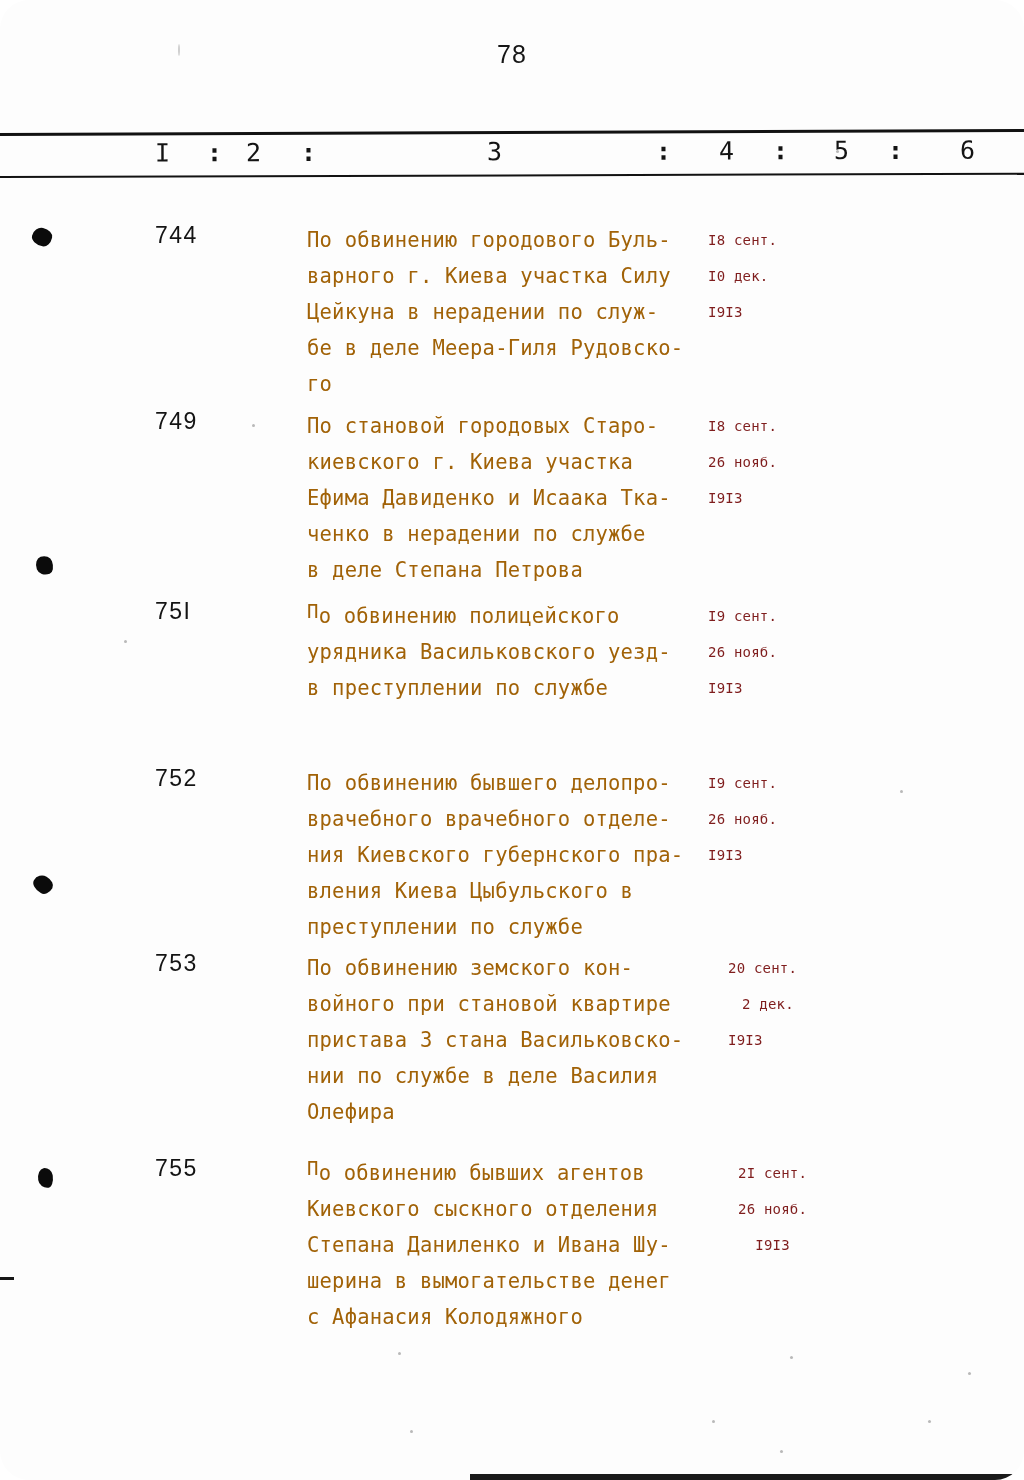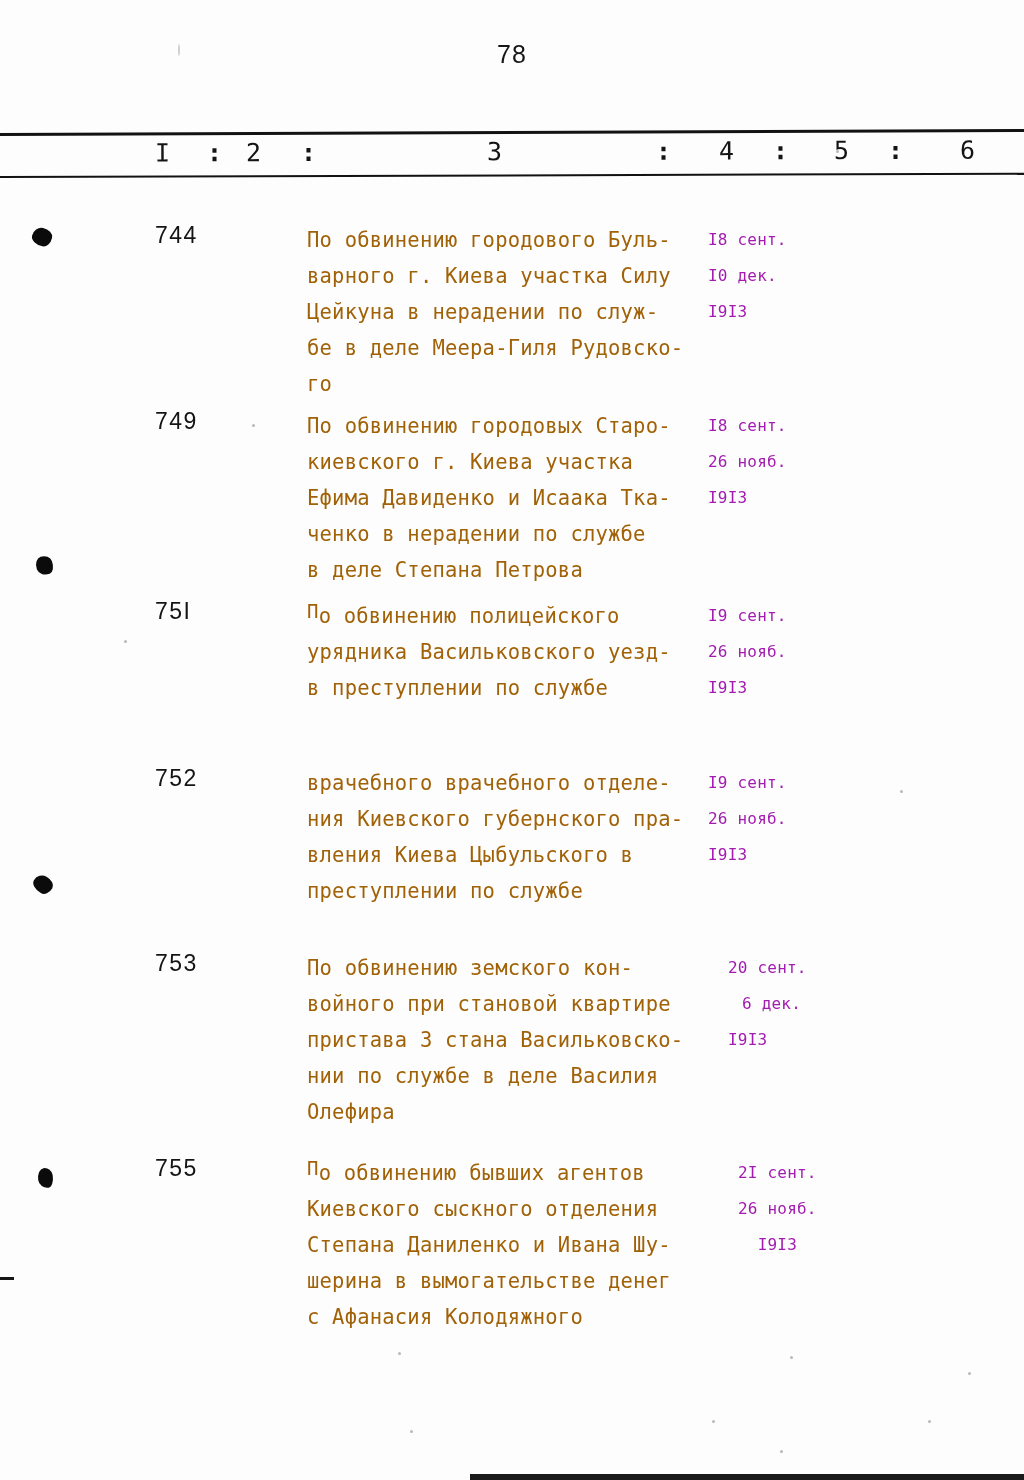--- a/index.html
+++ b/index.html
@@ -8,20 +8,21 @@
     background: #ffffff;
   }
   #page {
     position: relative;
     width: 1024px;
     height: 1480px;
     background: #fdfdfd;
     overflow: hidden;
     font-family: "DejaVu Sans Mono", monospace;
     color: #111111;
+    border-radius: 29px;
   }
 
   
   .page-number {
     position: absolute;
     top: 40px;
     left: 0;
     width: 1024px;
     text-align: center;
     font-family: "Liberation Sans", sans-serif;
@@ -101,25 +102,25 @@
     white-space: nowrap;
     color: #a16207;
   }
   .entry-dates {
     position: absolute;
     top: 0;
   }
   .entry-dates .dt {
     display: block;
     font-family: "DejaVu Sans Mono", monospace;
-    font-size: 16px;
+    font-size: 14px;
     line-height: 36px;
     letter-spacing: 0.2px;
     white-space: nowrap;
-    color: #a21caf;
+    color: #7f1d1d;
   }
   
   .raised {
     position: relative;
     top: -5px;
     font-size: 19px;
   }
 
   
   .blot {
@@ -177,21 +178,21 @@
     <div class="entry-dates" style="left:708px;">
       <span class="dt">I8 сент.</span>
       <span class="dt">I0 дек.</span>
       <span class="dt">I9I3</span>
     </div>
   </div>
 
   <div class="entry" style="top:408px;">
     <div class="entry-id">749</div>
     <div class="entry-body">
-      <span class="ln">По обвинению городовых Старо-</span>
+      <span class="ln">По становой городовых Старо-</span>
       <span class="ln">киевского г. Киева участка</span>
       <span class="ln">Ефима Давиденко и Исаака Тка-</span>
       <span class="ln">ченко в нерадении по службе</span>
       <span class="ln">в деле Степана Петрова</span>
     </div>
     <div class="entry-dates" style="left:708px;">
       <span class="dt">I8 сент.</span>
       <span class="dt">26 нояб.</span>
       <span class="dt">I9I3</span>
     </div>
@@ -207,20 +208,21 @@
     <div class="entry-dates" style="left:708px;">
       <span class="dt">I9 сент.</span>
       <span class="dt">26 нояб.</span>
       <span class="dt">I9I3</span>
     </div>
   </div>
 
   <div class="entry" style="top:765px;">
     <div class="entry-id">752</div>
     <div class="entry-body">
+      <span class="ln">По обвинению бывшего делопро-</span>
       <span class="ln">врачебного врачебного отделе-</span>
       <span class="ln">ния Киевского губернского пра-</span>
       <span class="ln">вления Киева Цыбульского в</span>
       <span class="ln">преступлении по службе</span>
     </div>
     <div class="entry-dates" style="left:708px;">
       <span class="dt">I9 сент.</span>
       <span class="dt">26 нояб.</span>
       <span class="dt">I9I3</span>
     </div>
@@ -230,21 +232,21 @@
     <div class="entry-id">753</div>
     <div class="entry-body">
       <span class="ln">По обвинению земского кон-</span>
       <span class="ln">войного при становой квартире</span>
       <span class="ln">пристава 3 стана Васильковско-</span>
       <span class="ln">нии по службе в деле Василия</span>
       <span class="ln">Олефира</span>
     </div>
     <div class="entry-dates" style="left:728px;">
       <span class="dt">20 сент.</span>
-      <span class="dt" style="padding-left:14px;">6 дек.</span>
+      <span class="dt" style="padding-left:14px;">2 дек.</span>
       <span class="dt">I9I3</span>
     </div>
   </div>
 
   <div class="entry" style="top:1155px;">
     <div class="entry-id">755</div>
     <div class="entry-body">
       <span class="ln"><span class="raised">П</span><span id="e5l0">о обвинению бывших агентов</span></span>
       <span class="ln">Киевского сыскного отделения</span>
       <span class="ln">Степана Даниленко и Ивана Шу-</span>

